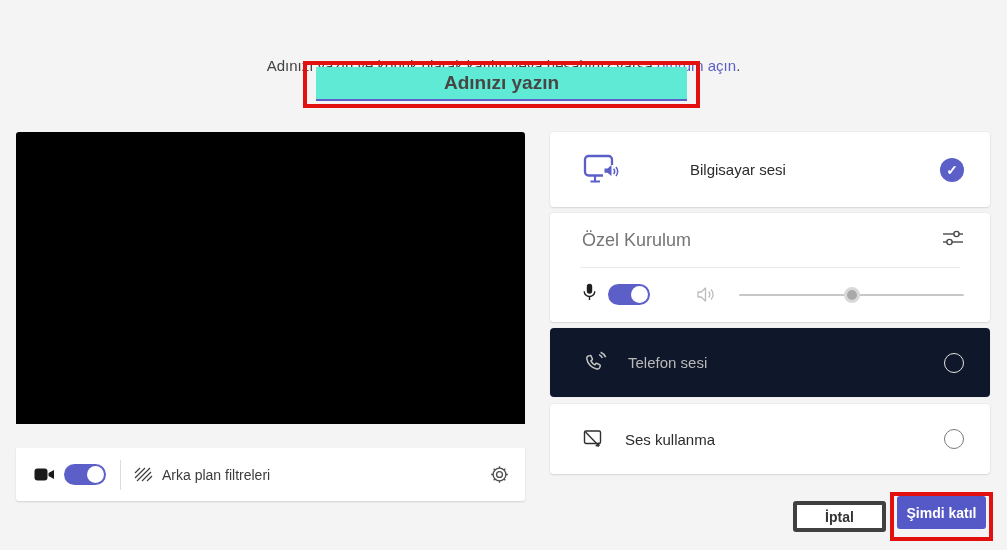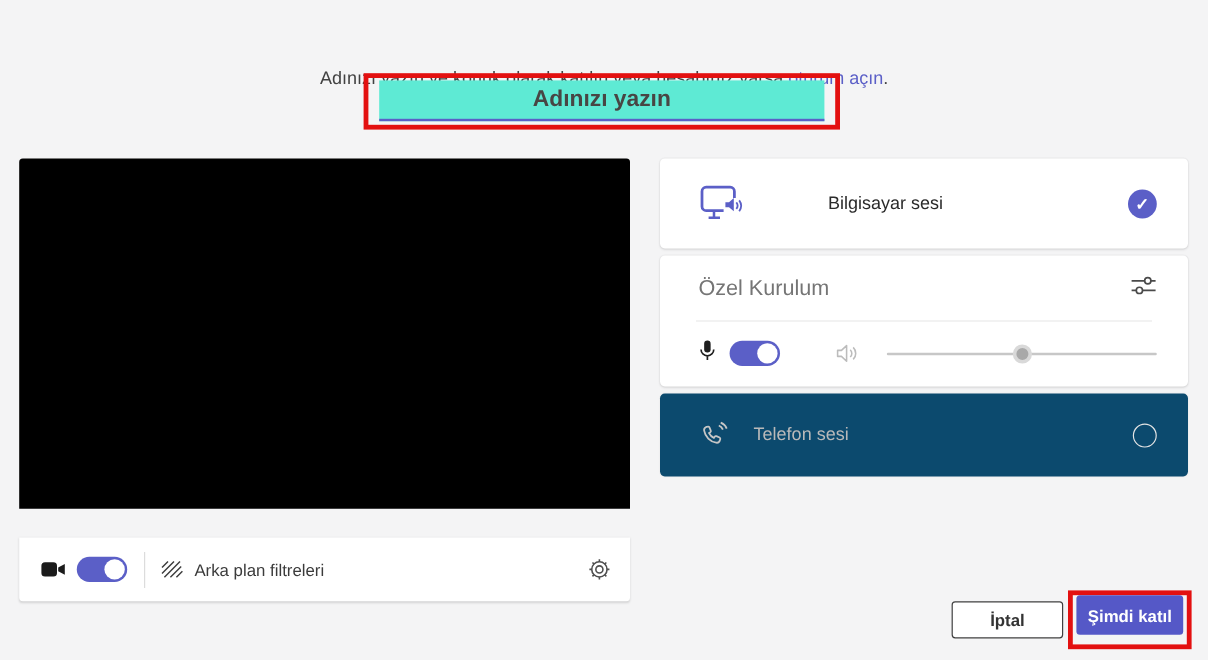--- a/index.html
+++ b/index.html
@@ -52,34 +52,34 @@
   .row1 .setup-label{font-size:18px;color:#757575;}
   .hr{height:1px;background:#e9e9e9;margin:0 30px;}
   .row2{height:53px;display:flex;align-items:center;padding:0 26px 0 33px;}
   .mic-toggle{margin-left:12px;}
   .spk-icon{margin-left:46px;display:flex;align-items:center;}
   .slider{flex:1;position:relative;height:16px;margin-left:22px;cursor:pointer;}
   .track{position:absolute;left:0;right:0;top:7px;height:2px;background:#c7c7c7;border-radius:1px;}
   .thumb{position:absolute;top:0;left:calc(50% - 8px);width:16px;height:16px;border-radius:50%;
          background:#a9a9a9;border:3px solid #d9d9d9;box-sizing:border-box;}
 
-  .card3{top:328px;height:69px;background:#0c4a6e;box-shadow:0 0 0 1px rgba(0,0,0,.02);
+  .card3{top:328px;height:69px;background:#0f172a;box-shadow:0 0 0 1px rgba(0,0,0,.02);
          padding:0 26px 0 33px;}
   .card3 .opt-label{color:#b9b9b9;margin-left:20px;}
   .card4{top:404px;height:70px;padding:0 26px 0 33px;cursor:pointer;}
   .card4 .opt-label{margin-left:20px;}
   .radio{width:20px;height:20px;border-radius:50%;border:1.5px solid #7a7a7a;margin-left:auto;
          box-sizing:border-box;background:#fff;cursor:pointer;}
   .radio.faint{border-color:#e4e4e4;background:transparent;cursor:default;}
 
   
   .btn{font-family:"Liberation Sans",sans-serif;font-size:14px;font-weight:bold;border-radius:3px;
        cursor:pointer;}
   .btn-cancel{position:absolute;left:793px;top:501px;width:93px;height:31px;background:#fff;
-       border:1px solid #404040;color:#333;}
+       border:4px solid #404040;color:#333;}
   .join-annotation{left:890px;top:492px;width:103px;height:49px;display:flex;
        align-items:flex-start;justify-content:center;}
   .btn-join{width:89px;height:33px;background:#5558c7;border:none;color:#fff;}
 </style>
 </head>
 <body>
 
 <div class="stage">
 
   <p class="intro"><span>Adınızı yazın ve konuk olarak katılın veya hesabınız varsa </span><a>oturum açın</a><span>.</span></p>
@@ -175,20 +175,31 @@
     <span class="opt-icon">
       <svg width="25" height="24" viewBox="0 0 25 24" fill="none" stroke="#c6c6c6" stroke-width="1.5">
         <path d="M5.2 5 C4.2 5.5 3.5 6.4 3.8 7.9 C4.6 12.9 8.8 17.1 13.8 17.9 C15.3 18.2 16.2 17.5 16.7 16.5 L17.2 15.1 C17.4 14.5 17.2 13.9 16.6 13.6 L14 12.5 C13.5 12.3 12.9 12.4 12.6 12.9 L11.9 13.9 C10.2 13.1 8.7 11.6 7.9 9.9 L8.9 9.2 C9.4 8.9 9.5 8.3 9.3 7.8 L8.2 5.2 C7.9 4.6 7.3 4.4 6.7 4.6 z"></path>
         <path d="M16 3.6 a6 6 0 0 1 3.4 3.4 M17.6 1.2 a9 9 0 0 1 5 5"></path>
       </svg>
     </span>
     <span class="opt-label">Telefon sesi</span>
     <div class="radio faint"></div>
   </div>
 
+  <div class="card card4">
+    <span class="opt-icon">
+      <svg width="22" height="20" viewBox="0 0 22 20" fill="none" stroke="#2f2f2f" stroke-width="1.4">
+        <rect x="1.5" y="2" width="16" height="12.5" rx="1.5"></rect>
+        <path d="M2.5 3 L16 17"></path>
+        <path d="M16 17 l-3.4-0.5 M16 17 l-0.5-3.4"></path>
+      </svg>
+    </span>
+    <span class="opt-label">Ses kullanma</span>
+    <div class="radio"></div>
+  </div>
 
   <button class="btn btn-cancel">İptal</button>
 
   <div class="red-box join-annotation">
     <button class="btn btn-join">Şimdi katıl</button>
   </div>
 
 </div>
 
 </body></html>

